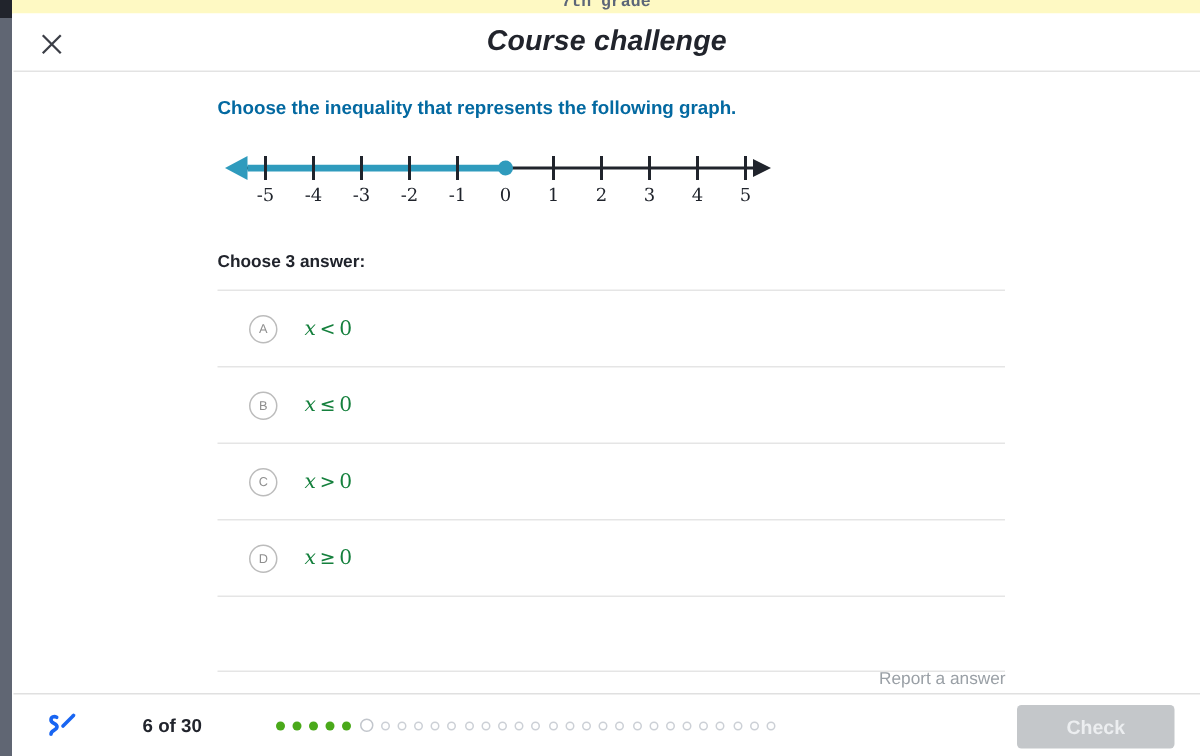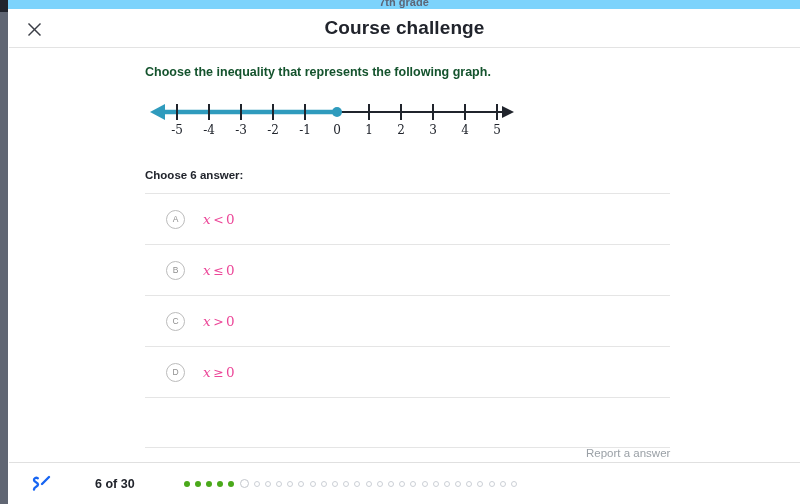--- a/index.html
+++ b/index.html
@@ -32,41 +32,43 @@
     width: 8px; height: 492px;
     background: #6b7280;
     opacity: .85;
   }
 
   
   .top-sliver {
     position: absolute;
     left: 8px; top: 0;
     width: 792px; height: 9px;
-    background: #7dd3fc;
+    background: #fef9c3;
     overflow: hidden;
+    font-family: Liberation Mono, monospace;
   }
   .top-sliver-text {
     position: absolute;
     left: 50%;
     transform: translateX(-50%);
     top: -4px;
     font-size: 11px;
     font-weight: 700;
     color: #5c6678;
     white-space: nowrap;
   }
 
   
   .modal-header {
     position: absolute;
     left: 9px; top: 9px;
     width: 791px; height: 39px;
     background: #ffffff;
     border-bottom: 1px solid #e3e3e3;
+    font-style: italic;
   }
   .close-btn {
     position: absolute;
     left: 8px; top: 6px;
     width: 34px; height: 28px;
     display: flex;
     align-items: center;
     justify-content: center;
     cursor: pointer;
     background: transparent;
@@ -91,21 +93,21 @@
     width: 791px; height: 413px;
     background: #ffffff;
     overflow: hidden;
   }
 
   .question-text {
     position: absolute;
     left: 136px; top: 16px;
     font-size: 12.5px;
     font-weight: 600;
-    color: #14532d;
+    color: #0369a1;
   }
 
   
   .numberline-wrap {
     position: absolute;
     left: 136px; top: 45px;
     width: 380px; height: 50px;
   }
   .numberline-svg { display: block; }
 
@@ -144,21 +146,21 @@
     justify-content: center;
     font-size: 8.5px;
     color: #8f8f8f;
     flex: none;
   }
   .opt-math {
     margin-left: 18px;
     font-family: "DejaVu Serif", serif;
     font-style: italic;
     font-size: 13.5px;
-    color: #ec4899;
+    color: #15803d;
     letter-spacing: .5px;
   }
   .opt-math .op {
     font-style: normal;
     font-family: "DejaVu Sans", sans-serif;
     font-size: 12.5px;
     padding: 0 2px;
   }
   .opt-math .num {
     font-style: normal;
@@ -291,21 +293,21 @@
           <text x="192" y="40">0</text>
           <text x="224" y="40">1</text>
           <text x="256" y="40">2</text>
           <text x="288" y="40">3</text>
           <text x="320" y="40">4</text>
           <text x="352" y="40">5</text>
         </g>
       </svg>
     </div>
 
-    <div class="choose-label">Choose 6 answer:</div>
+    <div class="choose-label">Choose 3 answer:</div>
 
     <div class="options">
 
       <div class="option-row">
         <span class="opt-badge">A</span>
         <span class="opt-math">
           <span>x</span><span class="op">&lt;</span><span class="num">0</span>
         </span>
       </div>
 
@@ -371,15 +373,16 @@
         <span class="dot todo"></span>
         <span class="dot todo"></span>
         <span class="dot todo"></span>
         <span class="dot todo"></span>
         <span class="dot todo"></span>
         <span class="dot todo"></span>
         <span class="dot todo"></span>
         <span class="dot todo"></span>
         <span class="dot todo"></span>
       </span>
+    <button class="check-btn">Check</button>
   </div>
 
 </div>
 
 </body></html>

